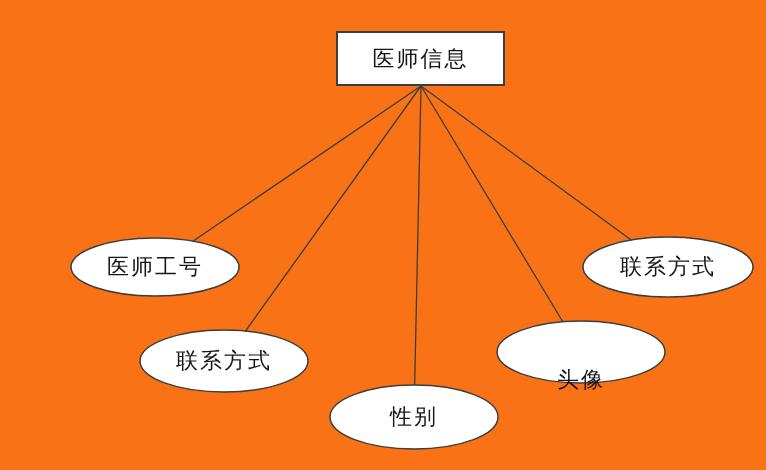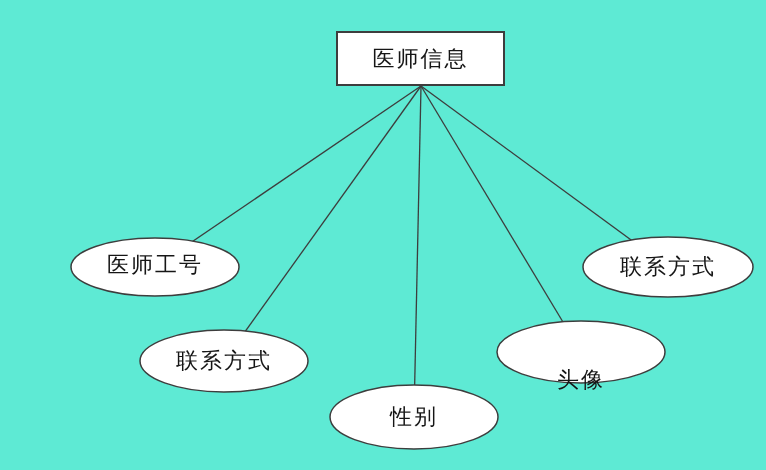--- a/index.html
+++ b/index.html
@@ -4,21 +4,21 @@
 <style>
   html, body {
     margin: 0;
     padding: 0;
     background: #ffffff;
   }
   .stage {
     position: relative;
     width: 766px;
     height: 470px;
-    background: #5eead4;
+    background: #f97316;
     overflow: hidden;
     font-family: "Liberation Serif", "DejaVu Serif", serif;
   }
   .stage svg {
     position: absolute;
     left: 0;
     top: 0;
     display: block;
   }
   .node-label {
@@ -45,18 +45,18 @@
       <rect x="337" y="32" width="167" height="53" fill="#ffffff" stroke="#3d3d3d" stroke-width="2"></rect>
       <ellipse cx="155" cy="267" rx="84" ry="29" fill="#ffffff" stroke="#3d3d3d" stroke-width="1.5"></ellipse>
       <ellipse cx="224" cy="361" rx="84" ry="31" fill="#ffffff" stroke="#3d3d3d" stroke-width="1.5"></ellipse>
       <ellipse cx="414" cy="417" rx="84" ry="32" fill="#ffffff" stroke="#3d3d3d" stroke-width="1.5"></ellipse>
       <ellipse cx="581" cy="352" rx="84" ry="31" fill="#ffffff" stroke="#3d3d3d" stroke-width="1.5"></ellipse>
       <ellipse cx="668" cy="267" rx="85" ry="30" fill="#ffffff" stroke="#3d3d3d" stroke-width="1.5"></ellipse>
     </svg>
 
   <div class="node-label" style="left: 420.5px; top: 58.5px; color: rgb(22, 22, 22);">医师信息</div>
 
-  <div class="node-label" style="left: 155px; top: 267px; color: rgb(22, 22, 22); font-family: Liberation Mono, monospace;">医师工号</div>
+  <div class="node-label" style="left: 155px; top: 267px; color: rgb(22, 22, 22);">医师工号</div>
   <div class="node-label" style="left: 224px; top: 361px; color: rgb(22, 22, 22);">联系方式</div>
   <div class="node-label" style="left: 414px; top: 417px; color: rgb(22, 22, 22); font-family: Liberation Serif, serif;">性别</div>
   <div class="node-label" style="left: 581px; top: 352px; color: rgb(22, 22, 22); margin-top: 28px;">头像</div>
   <div class="node-label" style="left: 668px; top: 267px; color: rgb(22, 22, 22);">联系方式</div>
 </div>
 
 </body></html>

